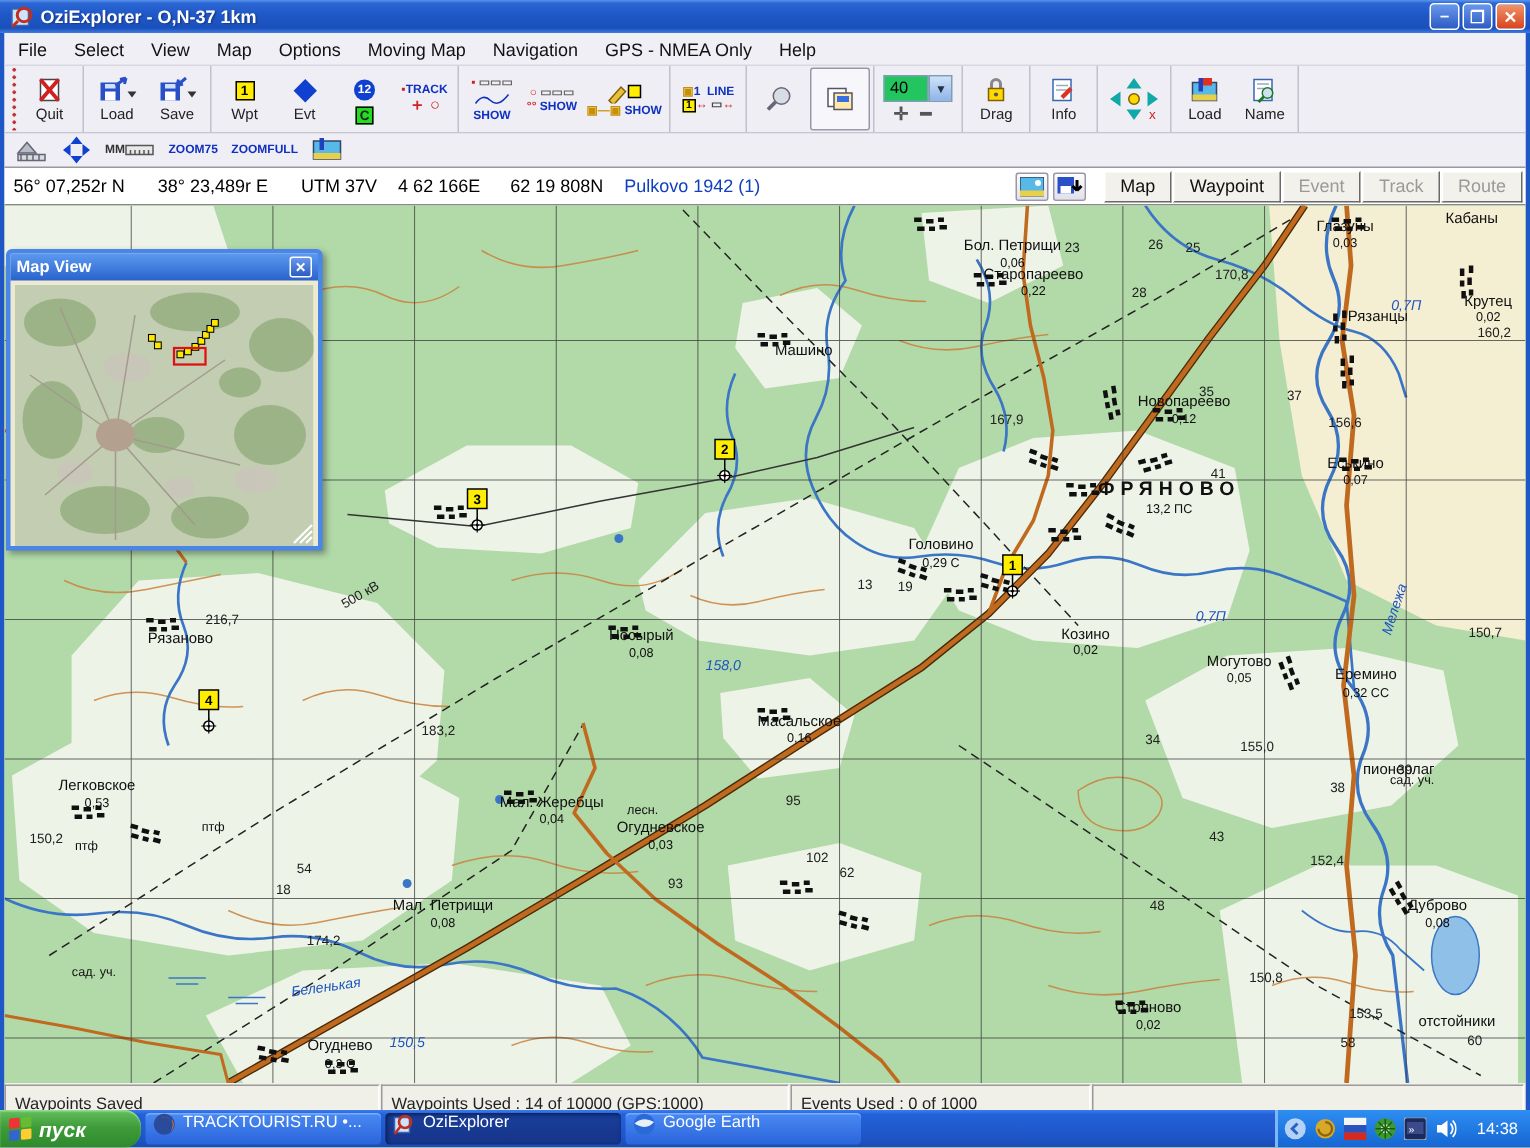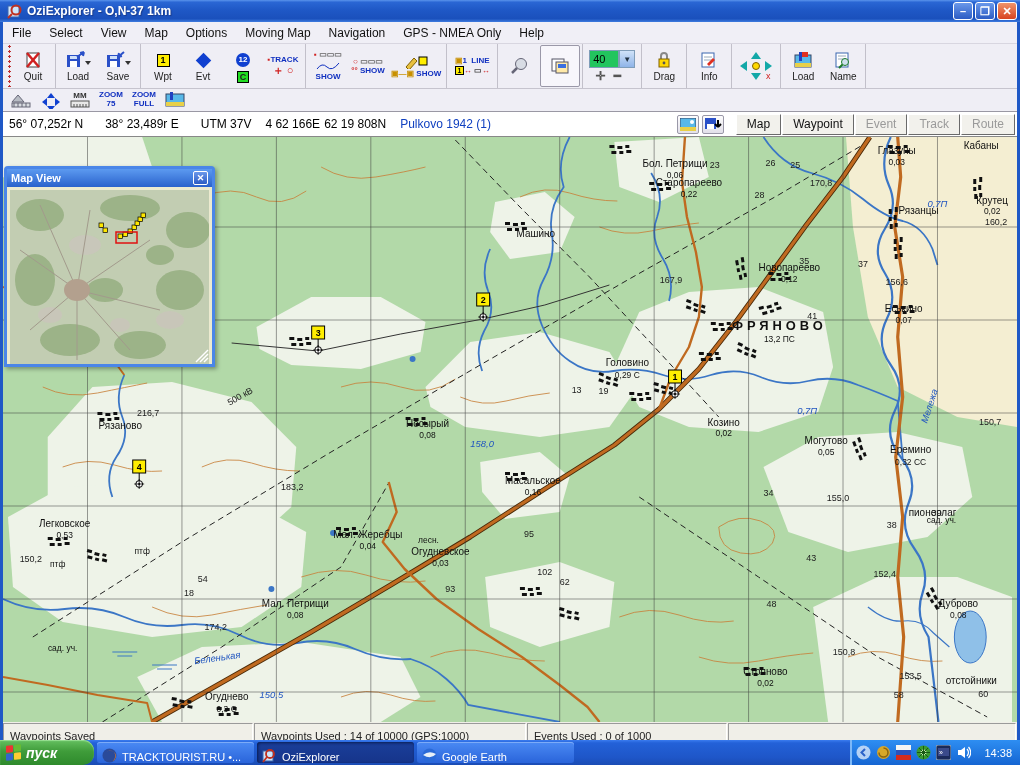--- a/index.html
+++ b/index.html
@@ -23,40 +23,40 @@
 .greensq{width:12px;height:12px;background:#22dd22;border:1px solid #000;font-size:9px;font-weight:bold;display:flex;align-items:center;justify-content:center}
 .bluecirc{width:14px;height:14px;border-radius:50%;background:#1040d0;color:#fff;font-size:8px;font-weight:bold;display:flex;align-items:center;justify-content:center}
 .diamond{width:11px;height:11px;background:#1040d0;transform:rotate(45deg)}
 .minitxt{font-size:8px;font-weight:bold;color:#1030c0;line-height:1}
 .red{color:#d02020}.blue{color:#1030c0}
 .combo{display:flex;align-items:center}
 .combo .val{width:30px;height:18px;background:#22c55e;border:1px solid #7f9db9;font-size:11px;padding:2px 3px}
 .combo .dd{width:16px;height:18px;background:linear-gradient(180deg,#cfe2f8,#8fb4e8);border:1px solid #7f9db9;font-size:8px;display:flex;align-items:center;justify-content:center;color:#234}
 .pm{font-size:12px;color:#555;letter-spacing:8px;font-weight:bold;line-height:1}
 .tb2{height:23px;background:#efeef5;display:flex;align-items:center;border-bottom:1px solid #9a98a4;padding-left:4px;gap:3px}
-.tb2 .sb{height:17px;min-width:26px;display:flex;align-items:center;justify-content:center;font-size:8px;font-weight:bold;color:#1030c0;flex-direction:column;line-height:1.1;padding:0 3px}
+.tb2 .sb{height:17px;min-width:26px;display:flex;align-items:center;justify-content:center;font-size:8px;font-weight:bold;color:#1030c0;flex-direction:row;line-height:1.1;padding:0 3px}
 .coordbar{height:25px;background:#fff;border-bottom:1px solid #888;display:flex;align-items:center;font-size:12px;color:#000;padding-left:6px;white-space:nowrap}
 .coordbar .seg{margin-right:22px}
 .coordbar .datum{color:#1040c0}
 .coordbar .spacer{flex:1}
 .cicon{width:22px;height:19px;border:1px solid #9a98a8;border-radius:2px;background:linear-gradient(180deg,#fdfdfd,#e2e0ea);display:flex;align-items:center;justify-content:center;margin-right:3px}
 .tabrow{display:flex;margin:0 2px 0 8px}
 .tab{height:21px;padding:2px 10px;background:#f2f1ec;border:1px solid;border-color:#fff #6a6a6a #6a6a6a #fff;font-size:12px;color:#111;margin-left:1px;display:flex;align-items:center}
 .tab.dis{color:#9a9a9a}
 .maparea{position:relative;height:585px;background:#b2d9a8;overflow:hidden}
 .mapview{position:absolute;left:1px;top:29px;width:211px;height:201px;border:3px solid #4a86e8;border-radius:4px 4px 0 0;background:#ecead0;box-shadow:2px 2px 4px rgba(0,0,0,.35);z-index:5}
 .mv-title{height:18px;background:linear-gradient(180deg,#5c9af0,#2a62cc);display:flex;align-items:center;color:#fff;font-size:11px;font-weight:bold;padding:0 4px}
 .mv-title .x{margin-left:auto;width:15px;height:14px;border:1px solid #fff;border-radius:2px;background:linear-gradient(180deg,#6a98ea,#2c5cc4);font-size:9px;display:flex;align-items:center;justify-content:center}
 .statusbar{height:18px;background:#f0efe8;display:flex;font-size:11px;color:#222;align-items:stretch}
 .spanel{border:1px solid;border-color:#9a9a9a #fff #fff #9a9a9a;display:flex;align-items:center;padding:12px 6px;margin:1px 1px 1px 0;white-space:nowrap}
 .taskbar{height:25px;background:linear-gradient(180deg,#3a7cf0 0%,#2361d8 12%,#1e56c8 70%,#1a4cb4 100%);display:flex;align-items:center;position:relative}
 .startbtn{height:25px;width:94px;background:linear-gradient(180deg,#65c060 0%,#3f9c3a 45%,#2e8a2c 100%);border-radius:0 11px 11px 0;display:flex;align-items:center;color:#fff;font-weight:bold;font-style:italic;font-size:14px;padding-left:6px;gap:5px;box-shadow:inset 0 1px 1px #9ae094}
 .winlogo{width:15px;height:15px;display:grid;grid-template-columns:7px 7px;grid-template-rows:7px 7px;gap:1px;transform:skewY(-6deg)}
 .winlogo i{border-radius:1px}
-.task{width:157px;height:21px;margin-left:3px;border-radius:3px;background:linear-gradient(180deg,#4a8af4,#2a64da);display:flex;align-items:flex-end;color:#fff;font-size:11px;padding:0 5px;gap:5px;box-shadow:inset 0 1px 0 #7cabf8;white-space:nowrap;overflow:hidden}
+.task{width:157px;height:21px;margin-left:3px;border-radius:3px;background:linear-gradient(180deg,#4a8af4,#2a64da);display:flex;align-items:flex-start;color:#fff;font-size:11px;padding:0 5px;gap:5px;box-shadow:inset 0 1px 0 #7cabf8;white-space:nowrap;overflow:hidden}
 .task.active{background:linear-gradient(180deg,#1a3f9a,#16348a);box-shadow:inset 1px 1px 3px #0a1c50}
 .tray{position:absolute;right:0;top:0;height:25px;display:flex;align-items:center;background:linear-gradient(180deg,#2e8ef2,#1565d2);border-left:2px solid #7cb8f8;padding:0 8px 0 4px;gap:5px;color:#fff}
 .tray .time{font-size:11px;margin-left:8px}
 .ticon{width:15px;height:15px;display:block}
 svg text{font-family:"Liberation Sans",sans-serif}
 .mlab{font-size:10px;fill:#101010}
 .mbig{font-size:13px;font-weight:bold;letter-spacing:4px;fill:#101010}
 .msub{font-size:8.5px;fill:#101010}
 .mnum{font-size:9px;fill:#202020}
 .mhgt{font-size:9px;fill:#202020}
@@ -333,21 +333,21 @@
           <path d="M1,10 h18 v4 h-18 z" fill="#e8d048"></path>
           <rect x="5" y="0" width="3" height="8" fill="#2040c0"></rect>
         </svg>
       </span>
 </div>
 
 <div class="coordbar">
   <span class="seg">56° 07,252r N</span>
   <span class="seg">38° 23,489r E</span>
   <span class="seg" style="margin-right:14px">UTM  37V</span>
-  <span class="seg" style="margin-right:4px">4 62 166E</span>
+  <span class="seg" style="margin-right:20px">4 62 166E</span>
   <span class="seg" style="margin-right:14px">62 19 808N</span>
   <span class="seg datum">Pulkovo 1942 (1)</span>
   <span class="spacer"></span>
   <span class="cicon">
         <svg width="16" height="13">
           <rect x="0" y="0" width="16" height="13" fill="#58b8e8" stroke="#346"></rect>
           <path d="M0,9 h16 v4 h-16 z" fill="#e8d048"></path>
           <circle cx="12" cy="4" r="2" fill="#fff"></circle>
         </svg>
       </span>

